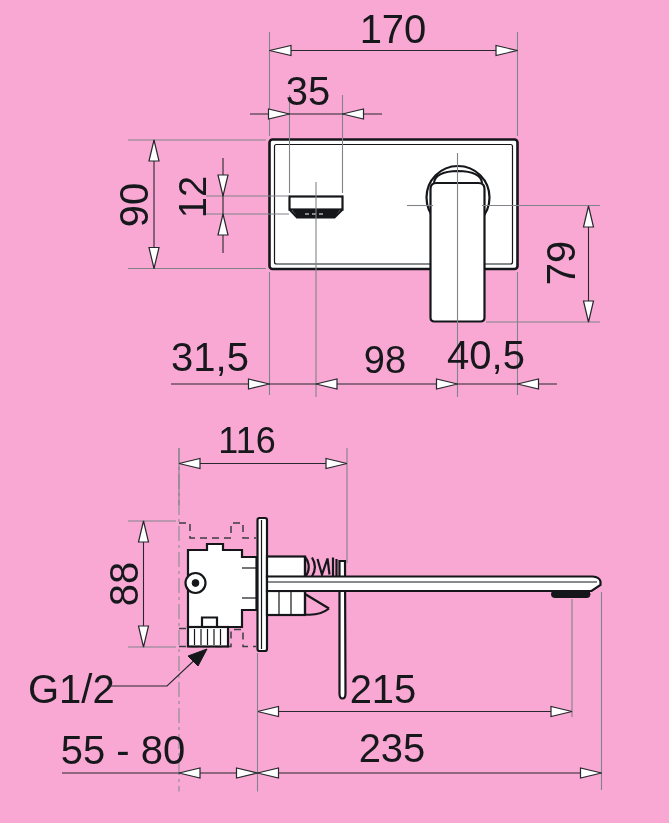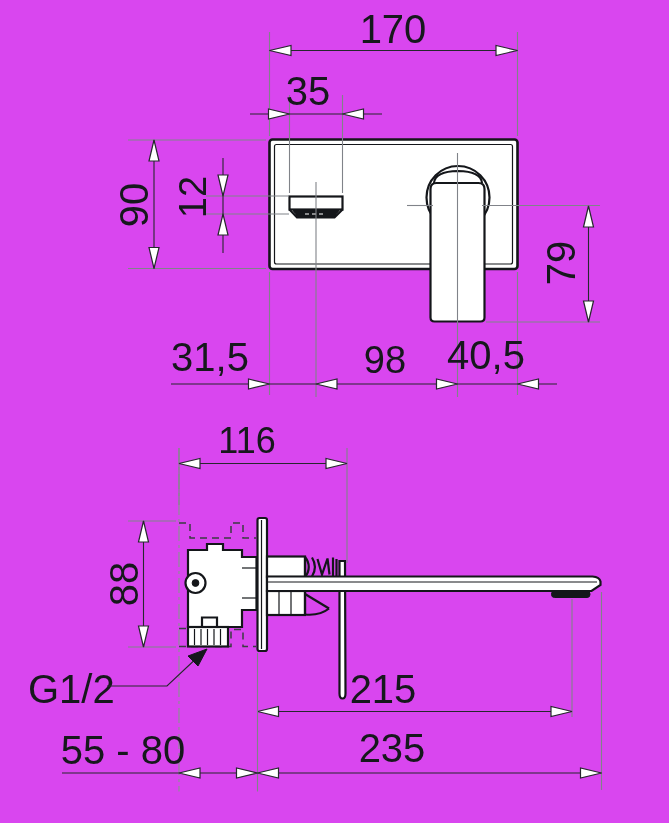--- a/index.html
+++ b/index.html
@@ -1,16 +1,16 @@
 <!DOCTYPE html>
 <html><head>
 <meta charset="utf-8">
 <style>
   html,body{margin:0;padding:0;background:#ffffff;}
-  .stage{width:669px;height:823px;position:relative;background:#d946ef;overflow:hidden;}
+  .stage{width:669px;height:823px;position:relative;background:#f9a8d4;overflow:hidden;}
   svg{display:block;}
   text{font-family:"Liberation Sans", sans-serif; fill:#16181c;}
   .dimtxt{font-size:40px;}
   .dimtxt-sm{font-size:36px;}
   .thread{font-size:40px;}
   .objline{stroke:#14161a;fill:none;stroke-width:2.2;}
   .objheavy{stroke:#14161a;fill:none;stroke-width:2.6;}
   .objthin{stroke:#14161a;fill:none;stroke-width:1.2;}
   .dimline{stroke:#26282d;fill:none;stroke-width:1.1;}
   .extline{stroke:#808389;fill:none;stroke-width:1.1;}

